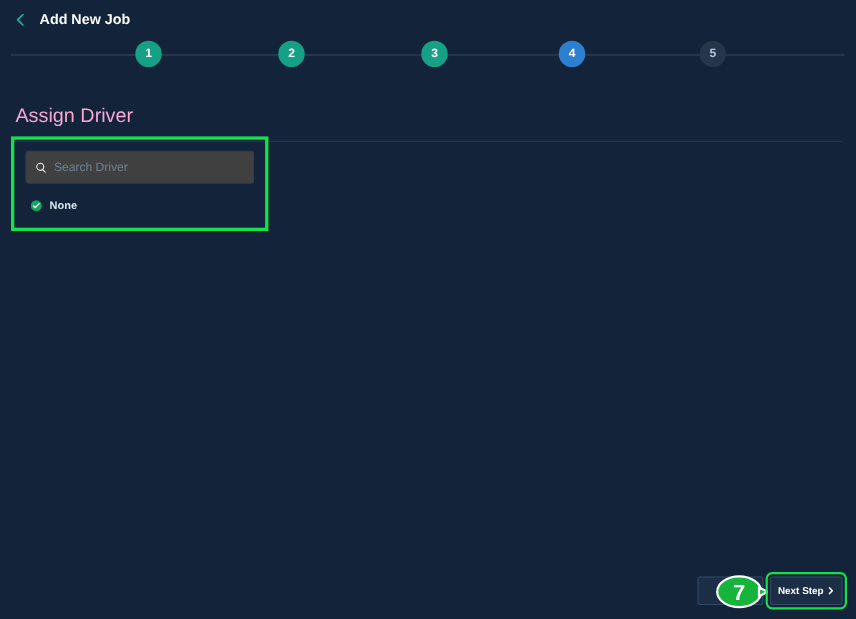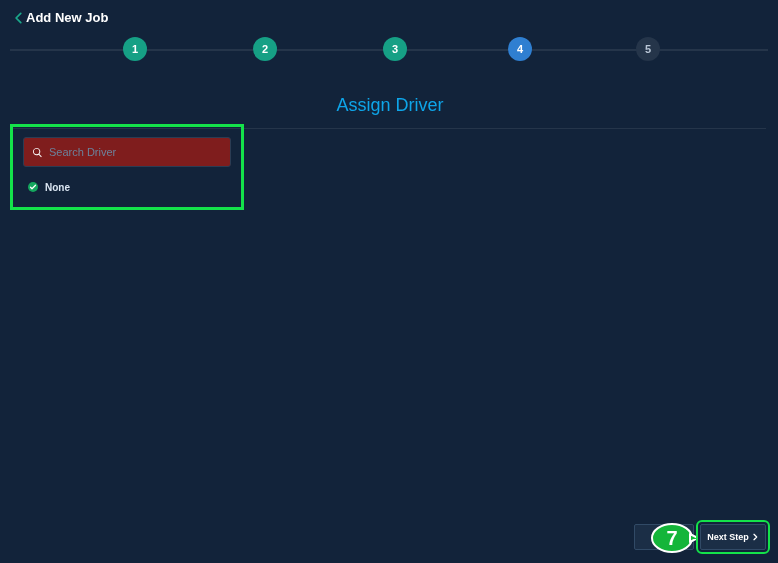--- a/index.html
+++ b/index.html
@@ -7,20 +7,21 @@
   body {
     background: #12233a;
     font-family: -apple-system, BlinkMacSystemFont, "Segoe UI", Arial, sans-serif;
     color: #e6edf5;
     position: relative;
     overflow: hidden;
   }
   .header {
     display: flex;
     align-items: center;
+    gap: 10px;
     padding: 10px 12px 12px 12px;
   }
   .back-icon {
     display: inline-flex;
     color: #1aa88b;
     cursor: pointer;
   }
   .header-title {
     font-size: 13px;
     font-weight: 600;
@@ -52,24 +53,23 @@
     font-weight: 700;
     color: #fff;
     transform: translateX(-50%);
   }
   .step.teal { background: #16a085; }
   .step.blue { background: #2f7fd1; }
   .step.dark { background: #25354a; color: #b9c6d6; }
 
   .section-title {
     font-size: 18px;
-    color: #0ea5e9;
+    color: #f9a8d4;
     padding: 18px 12px 12px 14px;
     font-weight: 400;
-    text-align: center;
   }
   .divider {
     height: 1px;
     background: #25354a;
     margin: 0 12px 0 12px;
   }
 
   .panel {
     position: absolute;
     left: 10px;
@@ -79,21 +79,21 @@
     border: 3px solid #14e24a;
     padding: 10px 10px 8px 10px;
   }
   .search {
     display: flex;
     align-items: center;
     gap: 6px;
     height: 30px;
     border: 1px solid #2b3c53;
     border-radius: 3px;
-    background: #7f1d1d;
+    background: #404040;
     padding: 0 8px;
   }
   .search-icon { display: inline-flex; color: #ffffff; }
   .search input {
     flex: 1;
     background: transparent;
     border: none;
     outline: none;
     font-size: 11px;
     color: #8da2ba;

